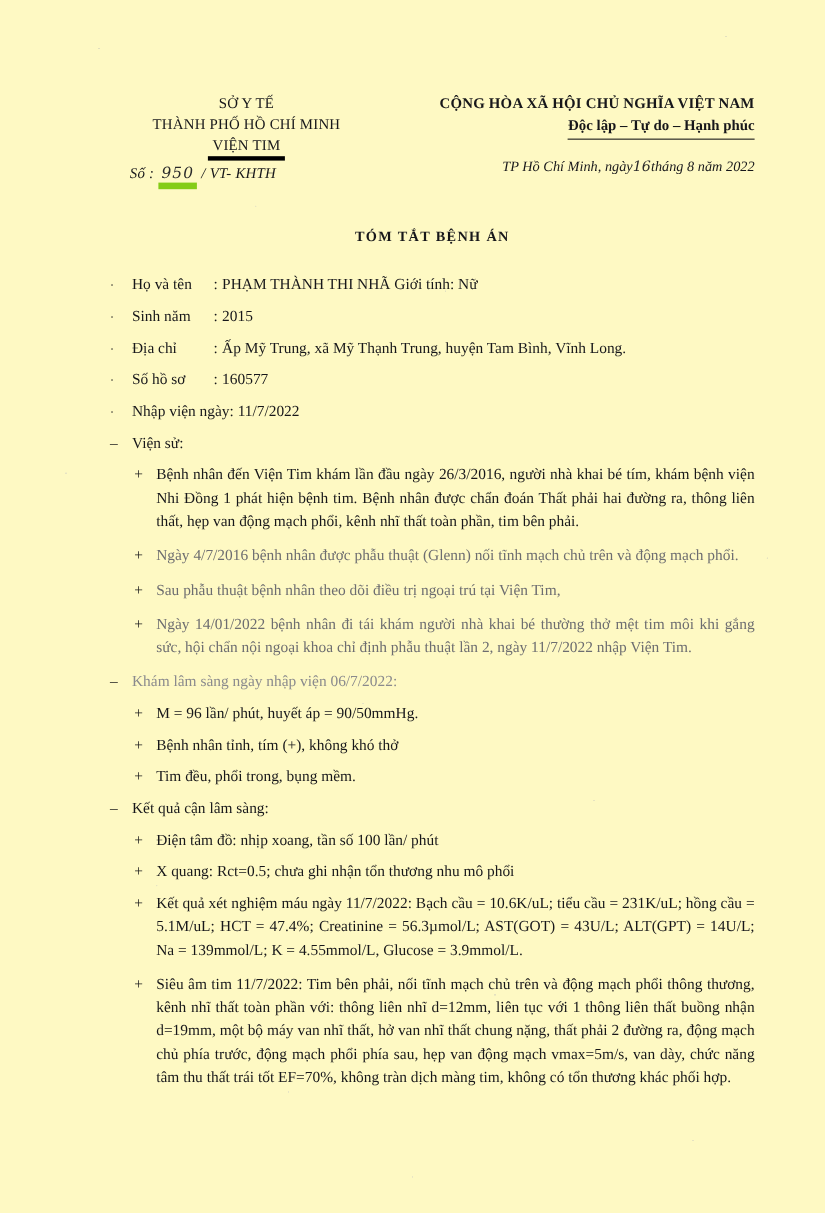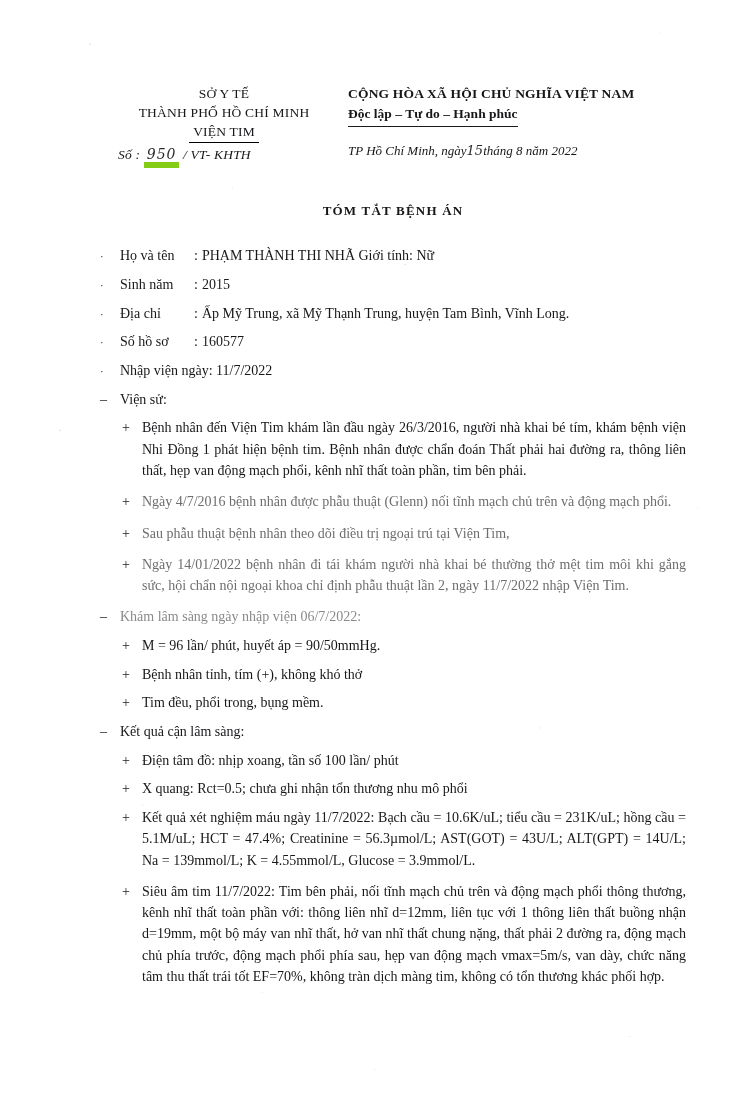--- a/index.html
+++ b/index.html
@@ -6,21 +6,21 @@
   html, body {
     margin: 0;
     padding: 0;
     background: #6e6e6e;
   }
   .page {
     position: relative;
     width: 750px;
     height: 1103px;
     margin: 0 auto;
-    background: #ffffff;
+    background: #fef9c3;
     overflow: hidden;
     font-family: "Liberation Serif", "DejaVu Serif", serif;
     color: #17171a;
     box-sizing: border-box;
   }
   
   .speckles {
     position: absolute;
     inset: 0;
     pointer-events: none;
@@ -56,21 +56,21 @@
   .lh-left {
     width: 248px;
     text-align: center;
     font-size: 13.5px;
     line-height: 1.42;
     letter-spacing: .2px;
   }
   .lh-left .org-line { white-space: nowrap; }
   .lh-left .unit {
     display: inline-block;
-    border-bottom: 1px solid #000000;
+    border-bottom: 4px solid #000000;
     padding: 0 4px 1px;
   }
   .docnum {
     margin-top: 2px;
     font-style: italic;
     font-size: 13.5px;
     text-align: left;
     padding-left: 18px;
     white-space: nowrap;
   }
@@ -78,21 +78,21 @@
     font-family: "DejaVu Serif", serif;
     font-style: italic;
     font-size: 14px;
     letter-spacing: 1px;
     border-bottom: 6px solid #84cc16;
     padding: 0 3px;
     color: #2b2b2b;
   }
   .lh-right {
     flex: 1;
-    text-align: left;
+    text-align: right;
     font-size: 13.5px;
     line-height: 1.5;
   }
   .lh-right .nation { font-weight: bold; letter-spacing: .2px; white-space: nowrap; }
   .lh-right .motto {
     display: inline-block;
     border-bottom: 1px solid #1b1b1b;
     font-weight: bold;
     padding-bottom: 1px;
   }
@@ -176,21 +176,21 @@
           <span>Số :</span>
           <span class="hand">950</span>
           <span>/ VT- KHTH</span>
         </div>
       </div>
 
       <div class="lh-right">
         <div class="nation">CỘNG HÒA XÃ HỘI CHỦ NGHĨA VIỆT NAM</div>
         <div><span class="motto">Độc lập – Tự do – Hạnh phúc</span></div>
         <div class="place-date">
-          <span>TP Hồ Chí Minh, ngày</span><span class="hand-inline">15</span><span>tháng 8 năm 2022</span>
+          <span>TP Hồ Chí Minh, ngày</span><span class="hand-inline">16</span><span>tháng 8 năm 2022</span>
         </div>
       </div>
 
     </div>
 
     <div class="doc-title">TÓM TẮT BỆNH ÁN</div>
 
     <div class="field-list">
 
       <div class="row field">

